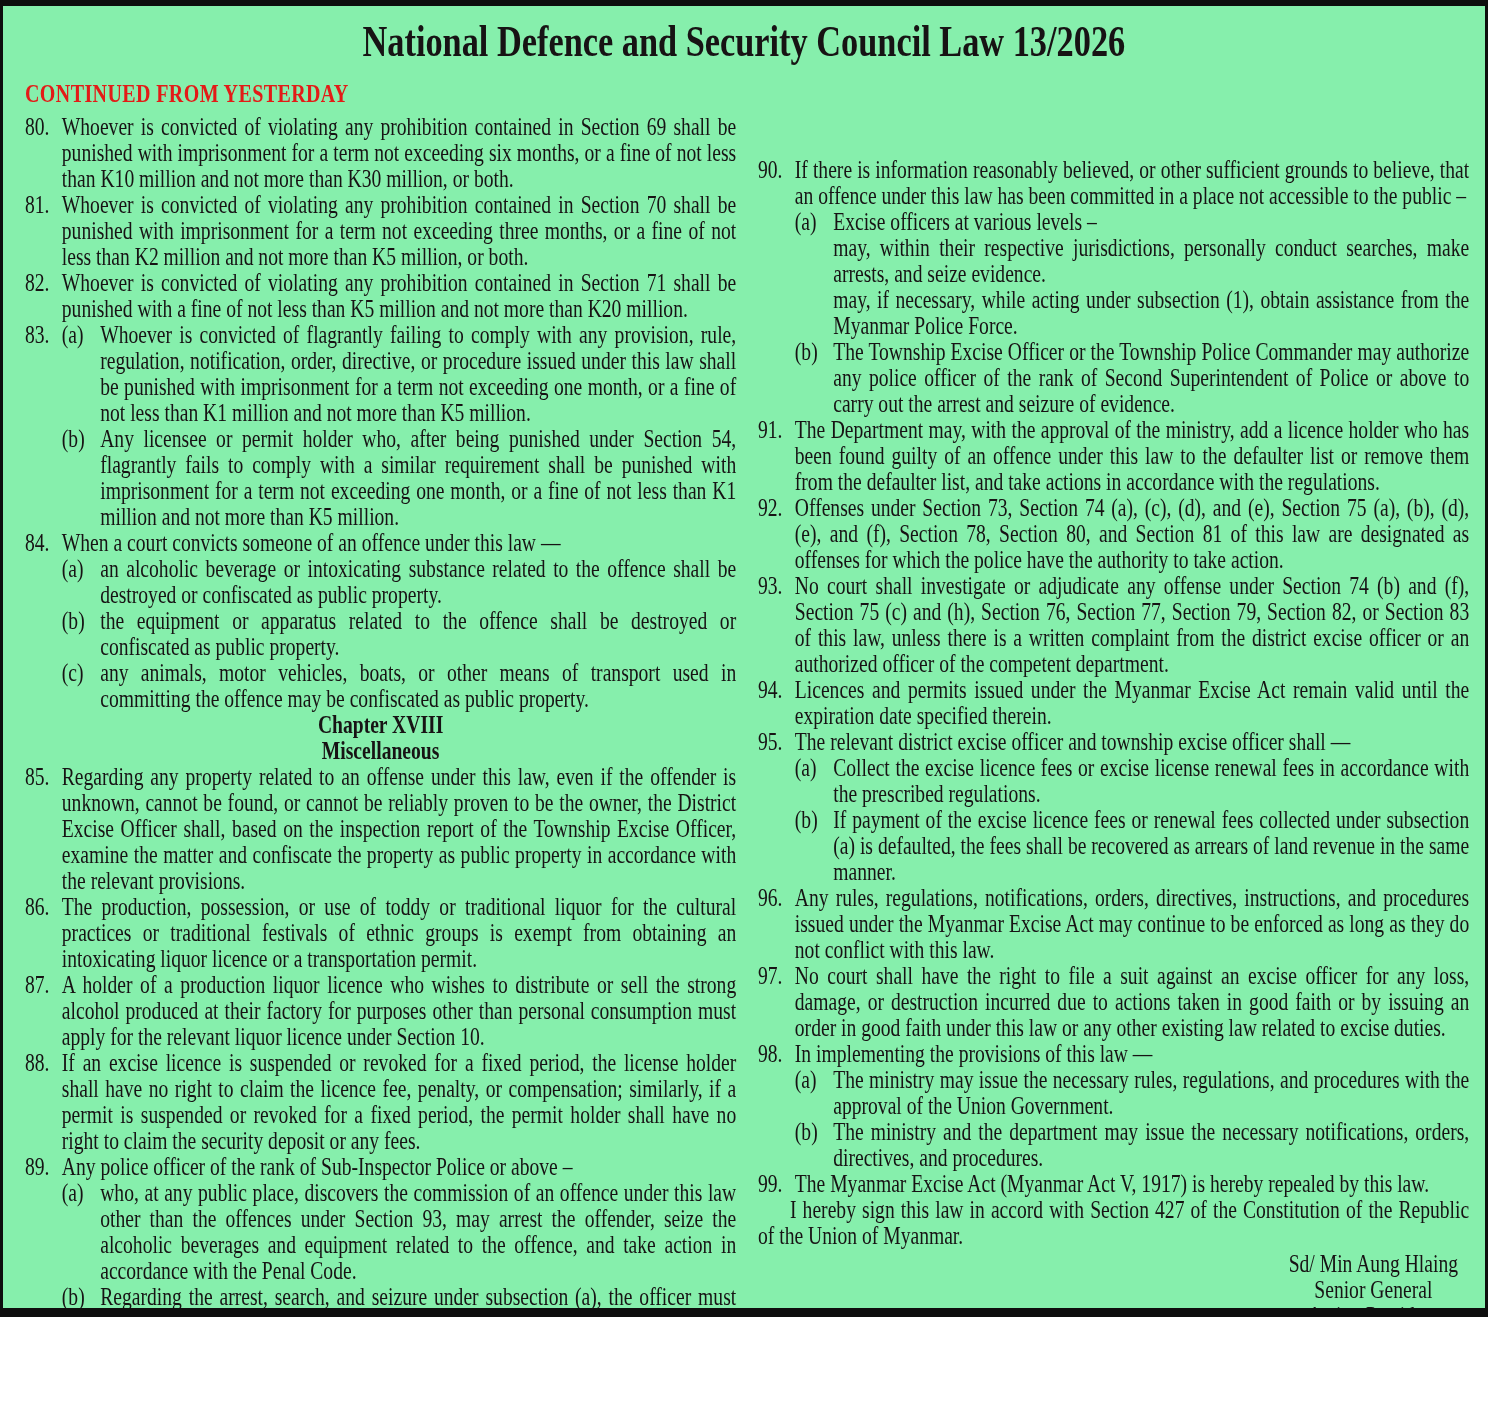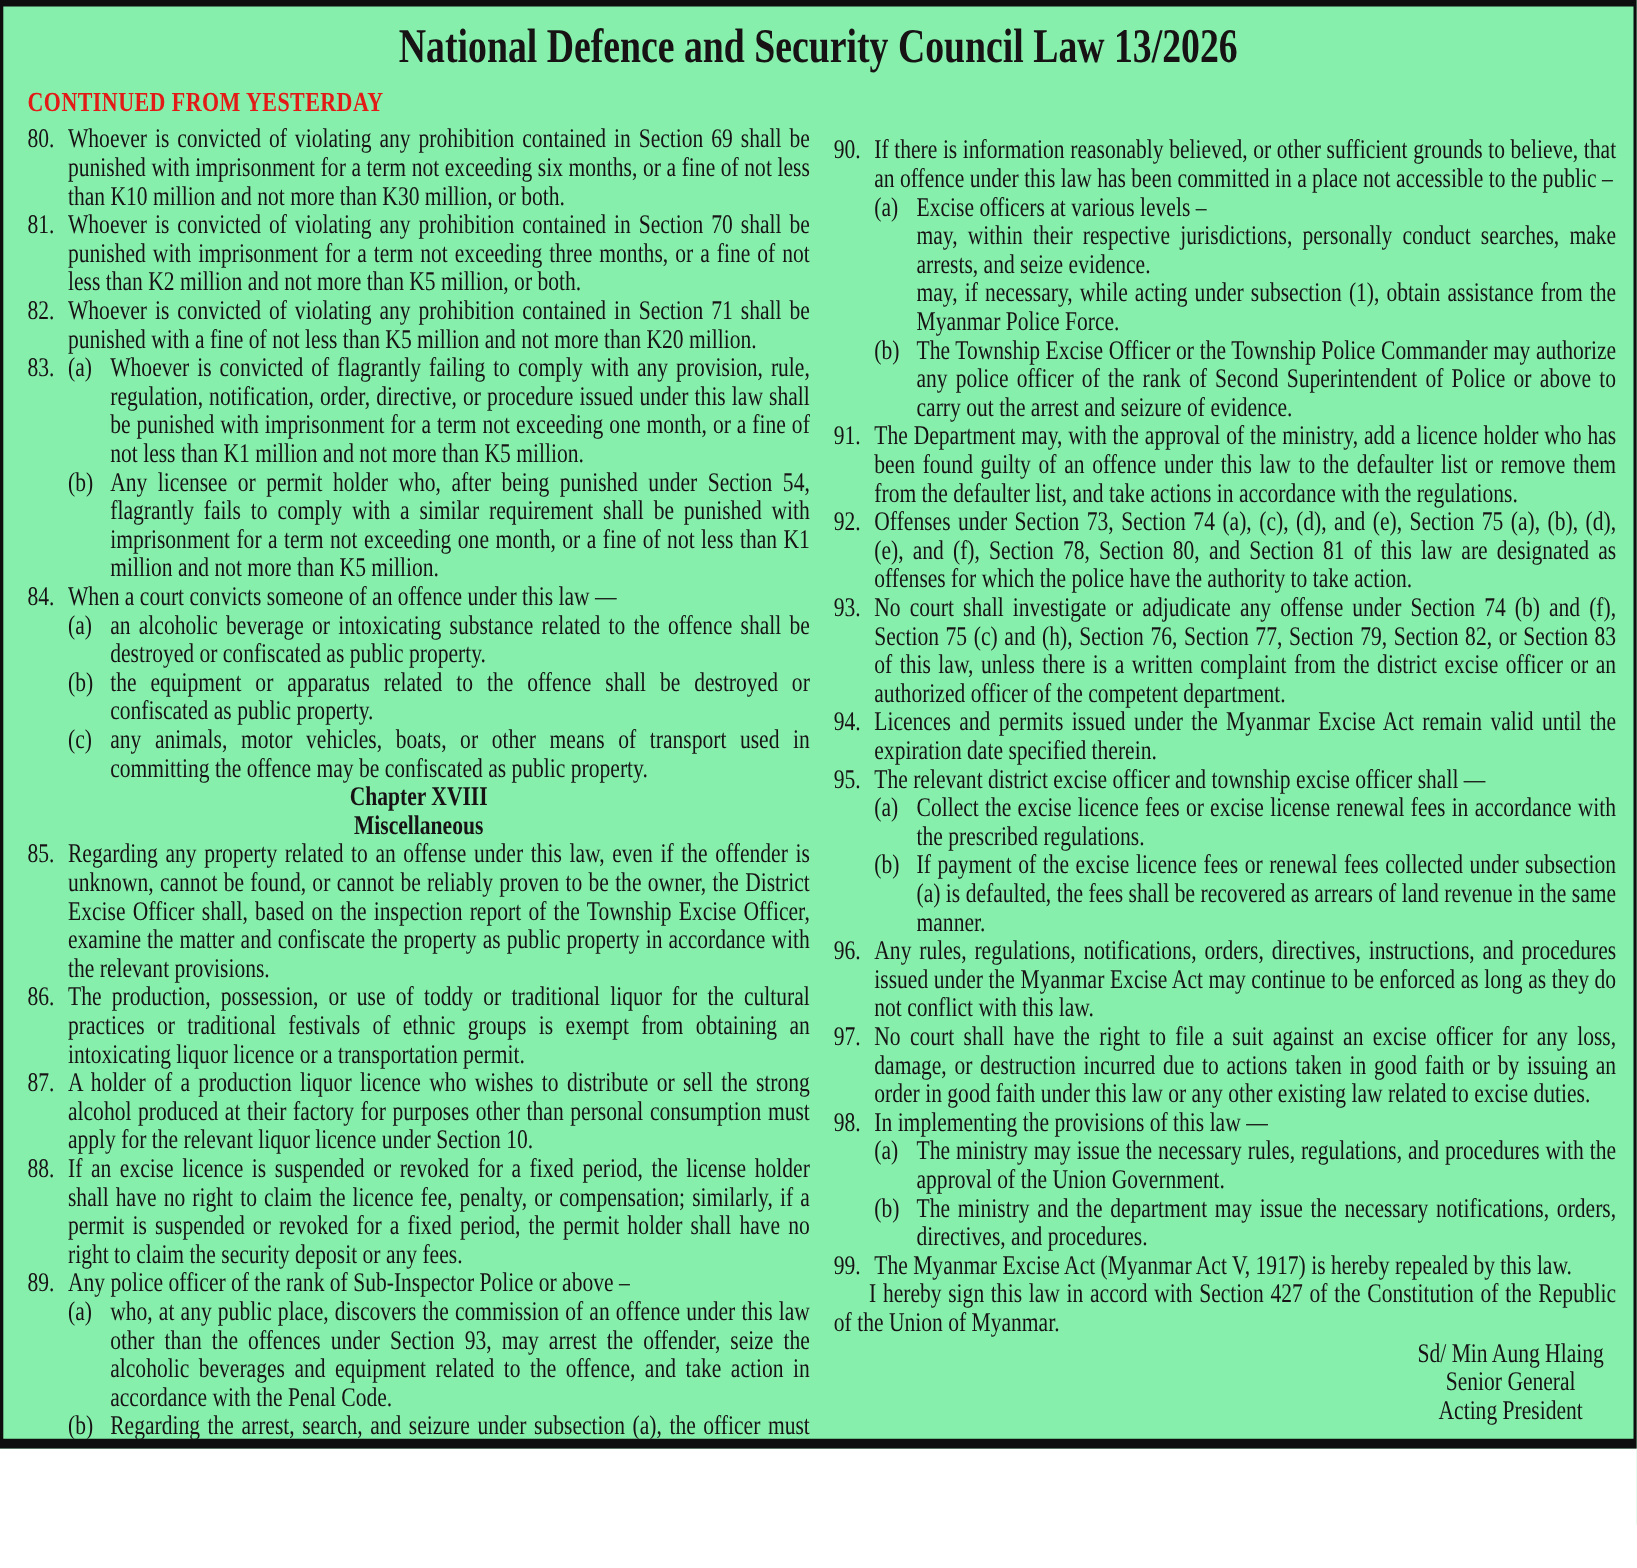--- a/index.html
+++ b/index.html
@@ -21,21 +21,21 @@
   .title-wrap { text-align:center; margin-top:11px; height:50px; }
   .law-title {
     display:inline-block;
     font-weight:bold;
     font-size:44px;
     line-height:50px;
     white-space:nowrap;
     transform:scaleX(0.78);
     transform-origin:center top;
   }
-  .columns { display:flex; padding:0 22px; margin-top:12px; }
+  .columns { display:flex; padding:0 22px; margin-top:12px;align-items:center; }
   .col { width:711px; overflow:visible; }
   .col + .col { margin-left:22px;margin-top:45px; }
   .col-inner {
     width:889px;
     transform:scaleX(0.8);
     transform-origin:left top;
     font-size:24.5px;
     line-height:26px;
   }
   .banner {

